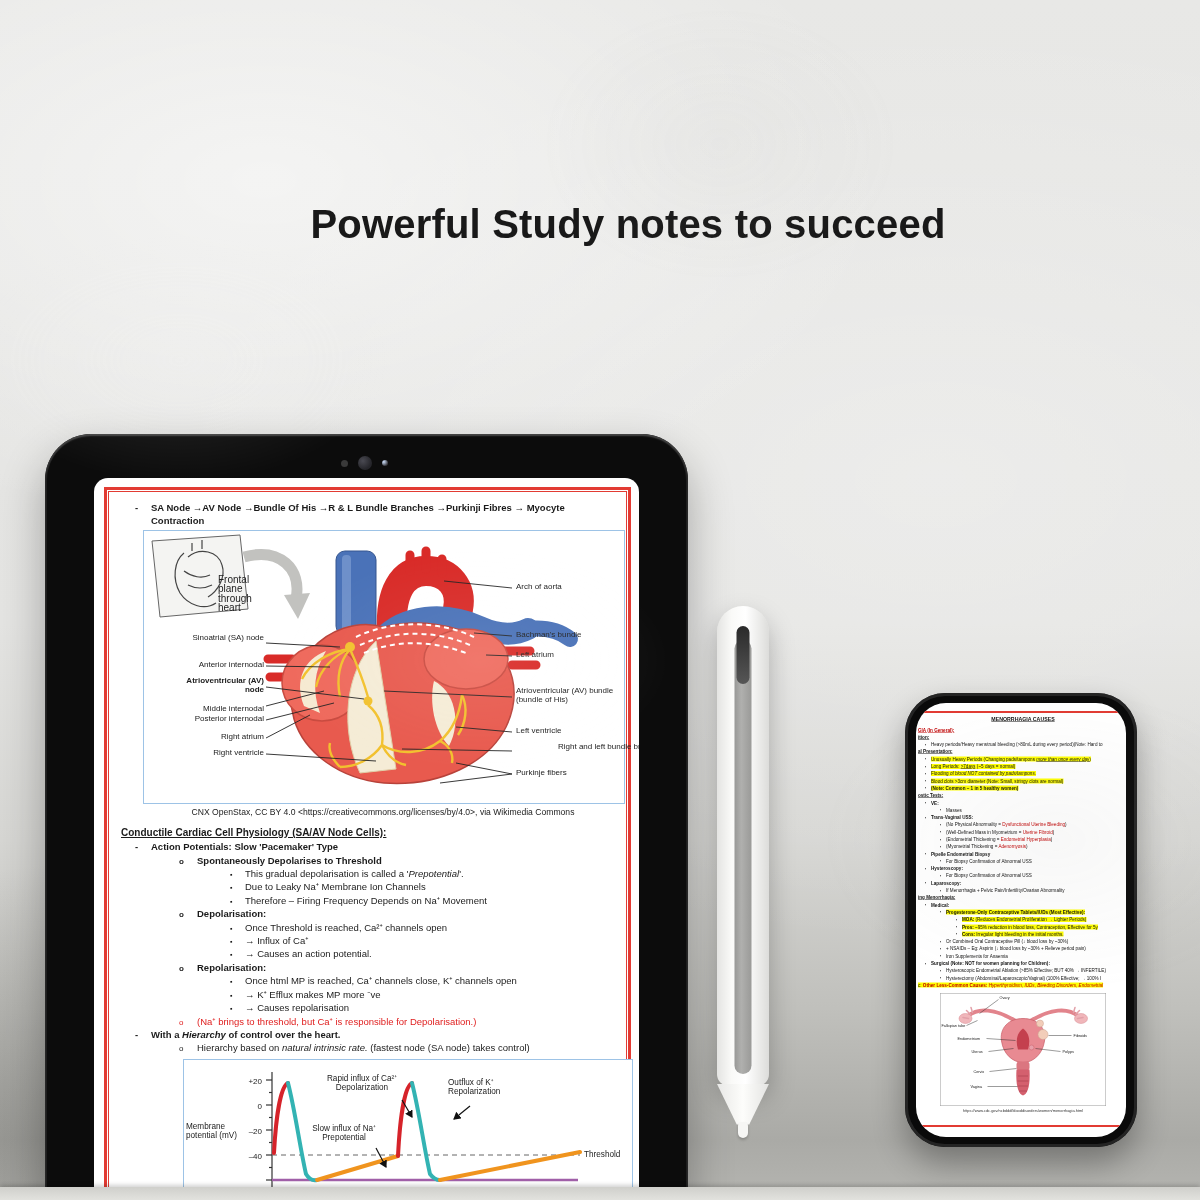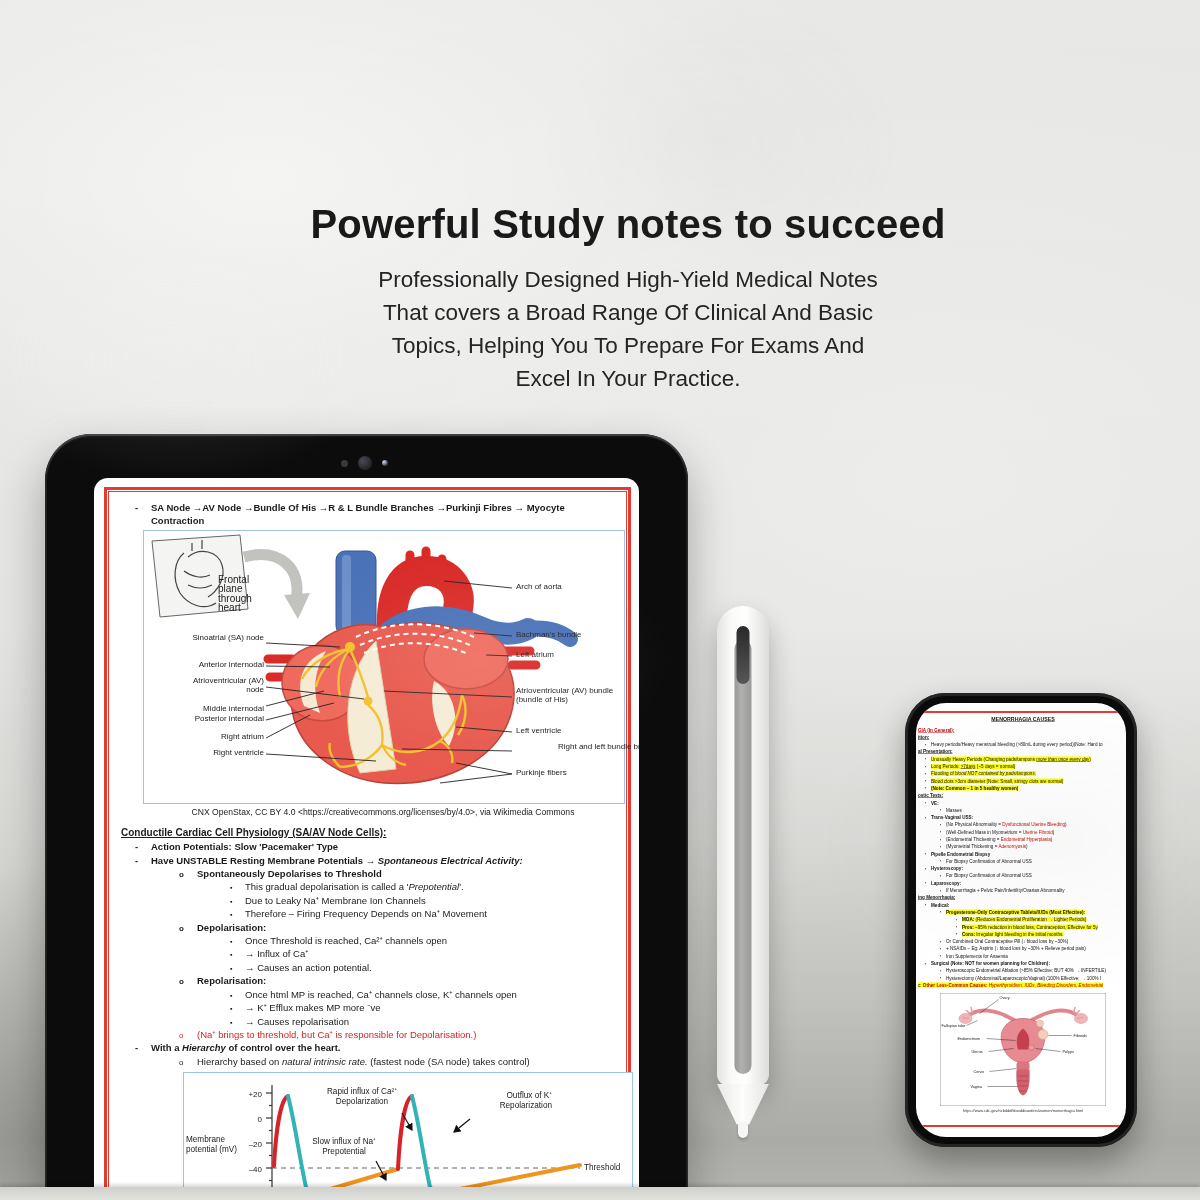--- a/index.html
+++ b/index.html
@@ -99,24 +99,20 @@
   .ph-fl{position:absolute;font-size:7.6px;line-height:8.5px;color:#222;}
   .ph-cap{margin-top:3px;text-align:center;font-size:7.8px;color:#333;}
 </style>
 </head>
 <body>
 
 <div class="canvas">
 
   <div class="hero">
     <div class="hero-title">Powerful Study notes to succeed</div>
-    <div class="hero-sub">Professionally Designed High-Yield Medical Notes
-That covers a Broad Range Of Clinical And Basic
-Topics, Helping You To Prepare For Exams And
-Excel In Your Practice.</div>
   </div>
 
   <div class="tablet">
     <div class="cam">
       <span class="d1"></span>
       <span class="d2"></span>
       <span class="d3"></span>
     </div>
     <div class="tab-screen">
       <div class="note-page">
@@ -188,42 +184,41 @@
                 <line x1="368" y1="166" x2="240" y2="160"></line>
                 <line x1="368" y1="201" x2="312" y2="196"></line>
                 <line x1="368" y1="220" x2="258" y2="218"></line>
                 <line x1="368" y1="243" x2="312" y2="232"></line>
                 <line x1="368" y1="243" x2="296" y2="252"></line>
               </g>
             </svg>
             <div class="fig-label" style="left:74px;top:44px;width:54px;font-size:10px;">Frontal plane through heart</div>
             <div class="fig-label fl-left" style="top:102px;">Sinoatrial (SA) node</div>
             <div class="fig-label fl-left" style="top:129px;">Anterior internodal</div>
-            <div class="fig-label fl-left" style="top:145px;">Atrioventricular (AV) node</div>
+            <div class="fig-label fl-left" style="top:145px;font-weight:bold;">Atrioventricular (AV) node</div>
             <div class="fig-label fl-left" style="top:173px;">Middle internodal</div>
             <div class="fig-label fl-left" style="top:183px;">Posterior internodal</div>
             <div class="fig-label fl-left" style="top:201px;">Right atrium</div>
             <div class="fig-label fl-left" style="top:217px;">Right ventricle</div>
             <div class="fig-label fl-right" style="top:51px;">Arch of aorta</div>
             <div class="fig-label fl-right" style="top:99px;">Bachman's bundle</div>
             <div class="fig-label fl-right" style="top:119px;">Left atrium</div>
             <div class="fig-label fl-right" style="top:155px;">Atrioventricular (AV) bundle (bundle of His)</div>
             <div class="fig-label fl-right" style="top:195px;">Left ventricle</div>
             <div class="fig-label fl-right" style="top:211px;padding-left:42px;">Right and left bundle branches</div>
             <div class="fig-label fl-right" style="top:237px;">Purkinje fibers</div>
           </div>
           <div class="fig-caption">CNX OpenStax, CC BY 4.0 &lt;https://creativecommons.org/licenses/by/4.0&gt;, via Wikimedia Commons</div>
 
           <div class="t-h2">Conductile Cardiac Cell Physiology (SA/AV Node Cells):</div>
 
           <div>
 
               <div class="t-line l1 b"><span class="seg">Action Potentials: Slow 'Pacemaker' Type</span><span></span><span></span></div>
 
-              <div class="t-line l1 b"><span class="seg">Have UNSTABLE Resting Membrane Potentials → </span><span class=" it">Spontaneous Electrical Activity:</span><span></span></div>
 
               <div class="t-line l2 b"><span class="seg">Spontaneously Depolarises to Threshold</span><span></span><span></span></div>
 
               <div class="t-line l3"><span class="seg">This gradual depolarisation is called a '</span><span class=" it">Prepotential</span><span>'.</span></div>
 
               <div class="t-line l3"><span class="seg">Due to Leaky Na⁺ Membrane Ion Channels</span><span></span><span></span></div>
 
               <div class="t-line l3"><span class="seg">Therefore – Firing Frequency Depends on Na⁺ Movement</span><span></span><span></span></div>
 
               <div class="t-line l2 b"><span class="seg">Depolarisation:</span><span></span><span></span></div>
@@ -291,21 +286,21 @@
             
             
             <div class="ch-text" style="left:118px;top:14px;width:120px;text-align:center;">
               <div>Rapid influx of Ca²⁺</div>
                 <div>Depolarization</div>
             </div>
             <div class="ch-text" style="left:108px;top:64px;width:104px;text-align:center;">
               <div>Slow influx of Na⁺</div>
                 <div>Prepotential</div>
             </div>
-            <div class="ch-text" style="left:264px;top:18px;width:104px;text-align:right;">
+            <div class="ch-text" style="left:264px;top:18px;width:104px;text-align:left;">
               <div>Outflux of K⁺</div>
                 <div>Repolarization</div>
             </div>
             <div class="ch-text" style="left:400px;top:90px;">Threshold</div>
           </div>
         </div>
       </div>
     </div>
   </div>
 

